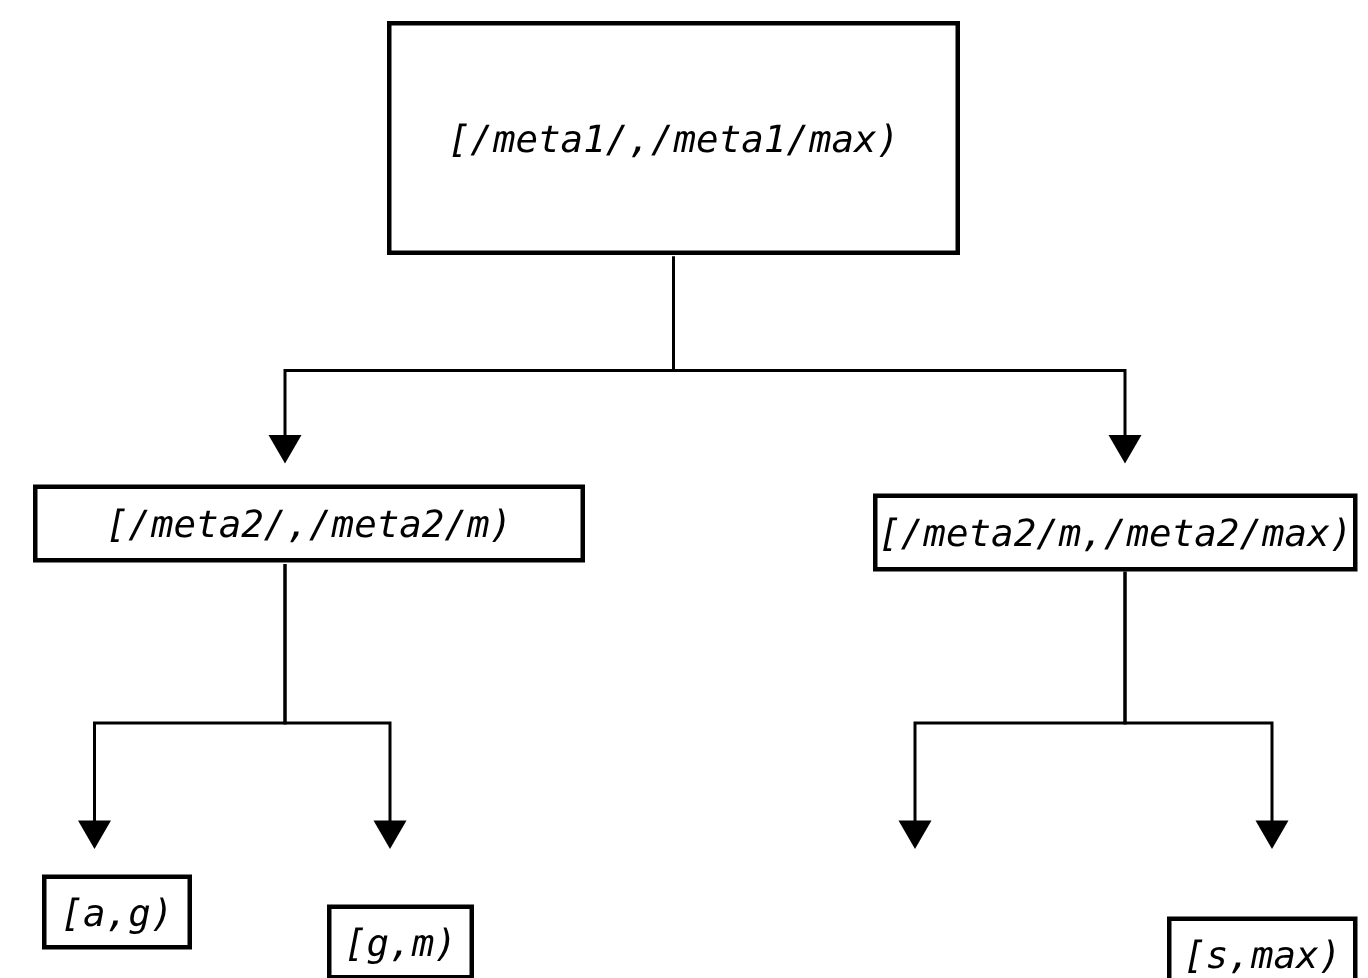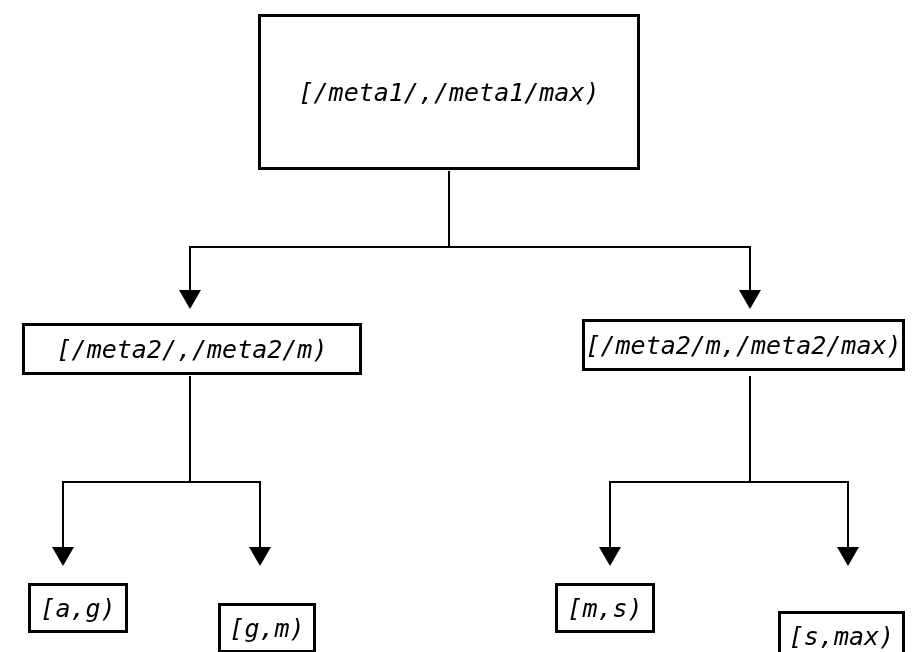--- a/index.html
+++ b/index.html
@@ -30,22 +30,22 @@
     border: 3px solid #000000;
     background: #ffffff;
     display: flex;
     align-items: center;
     justify-content: center;
     font-size: 25px;
     line-height: 1;
     white-space: nowrap;
   }
   .node-root       { left: 258px; top: 14px;  width: 382px; height: 156px; }
-  .node-left       { left: 22px;  top: 323px; width: 340px; height: 52px;  }
-  .node-right      { left: 582px; top: 319px; width: 323px; height: 52px;  }
+  .node-left       { left: 22px;  top: 323px; width: 368px; height: 52px;  }
+  .node-right      { left: 582px; top: 329px; width: 323px; height: 52px;  }
   .node-leaf-ag    { left: 8px;   top: 583px; width: 100px; height: 50px; margin-left: 20px;  }
   .node-leaf-gm    { left: 218px; top: 583px; width: 98px;  height: 50px; margin-top: 20px;  }
   .node-leaf-ms    { left: 555px; top: 583px; width: 100px; height: 50px;  }
   .node-leaf-smax  { left: 778px; top: 583px; width: 127px; height: 50px; margin-top: 28px;  }
   .edge-line {
     fill: none;
     stroke: #000000;
     stroke-width: 2px;
   }
   .edge-arrow {
@@ -92,21 +92,18 @@
   </div>
 
   <div class="node node-leaf-ag">
     <span>[a,g)</span>
   </div>
 
   <div class="node node-leaf-gm">
     <span>[g,m)</span>
   </div>
 
-  <div class="node node-leaf-ms">
-    <span>[m,s)</span>
-  </div>
 
   <div class="node node-leaf-smax">
     <span>[s,max)</span>
   </div>
 
 </div>
 
 </body></html>

